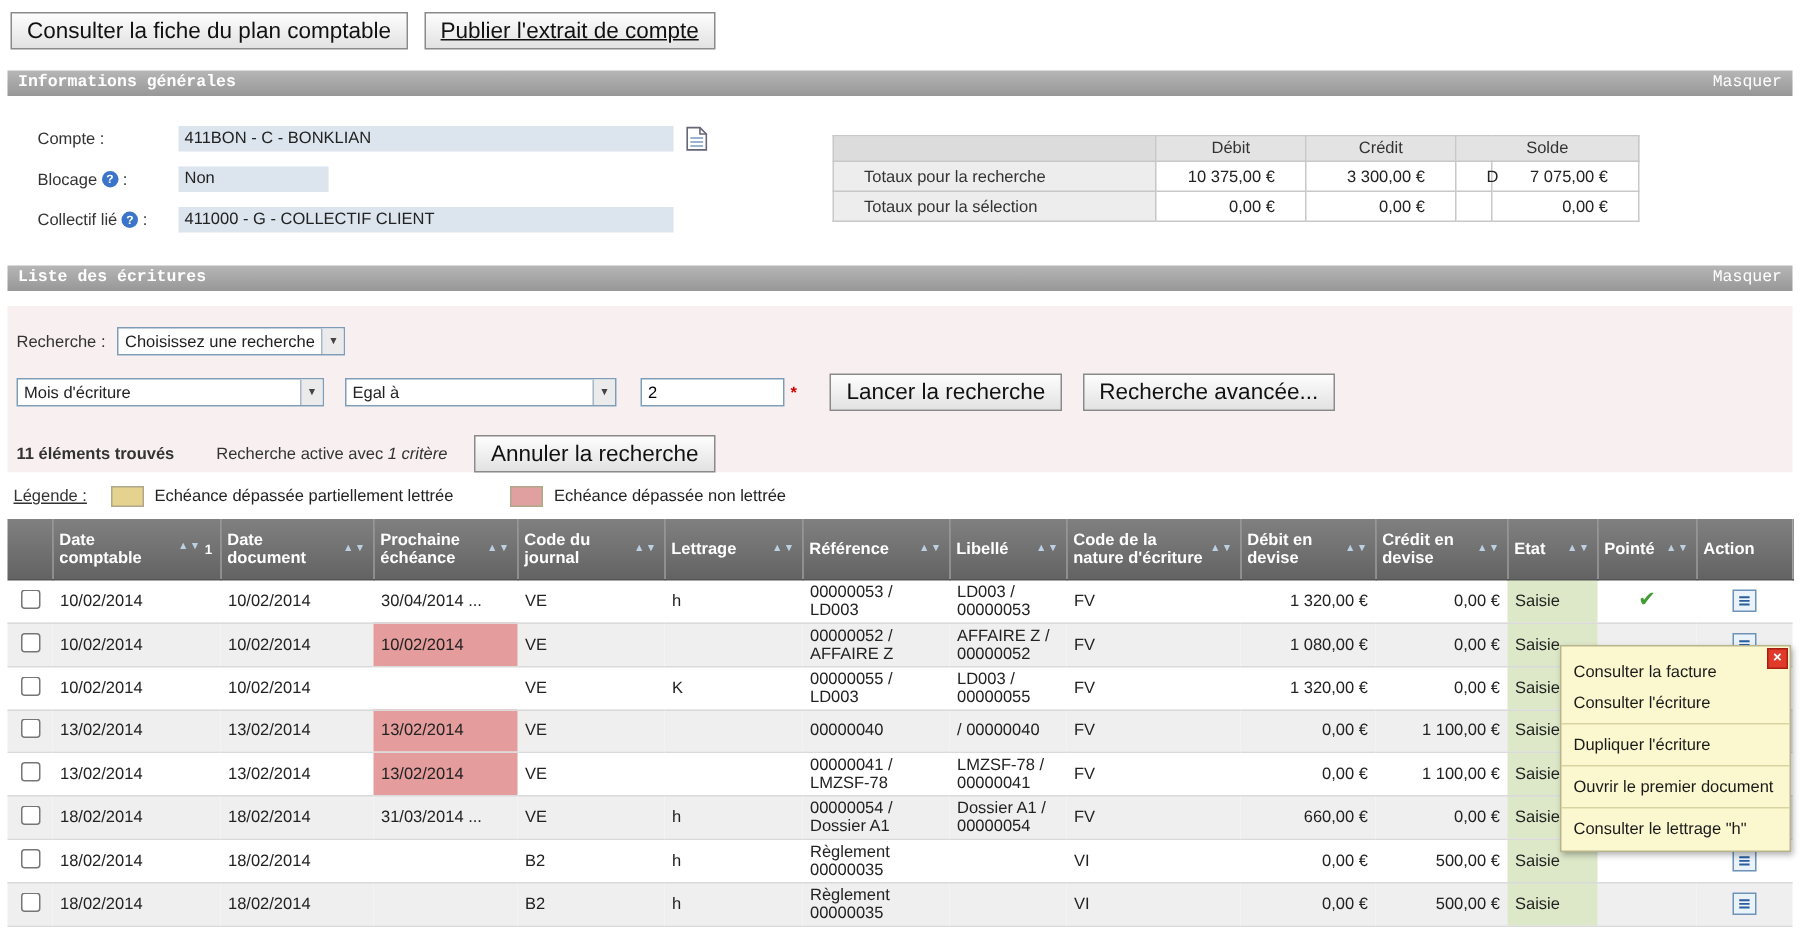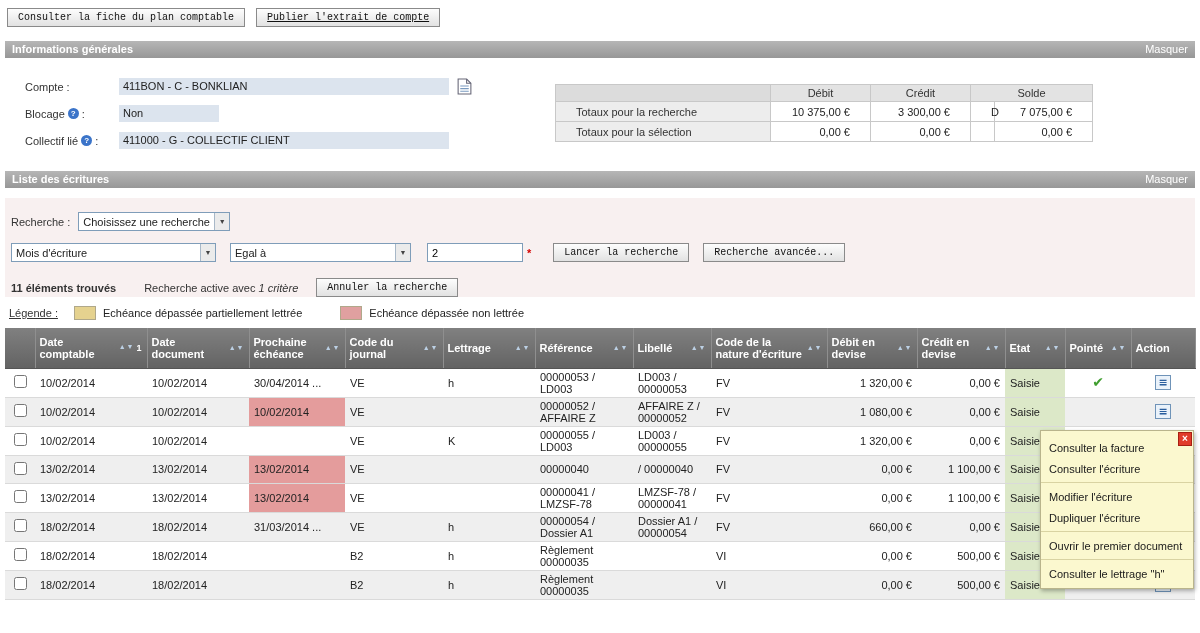--- a/index.html
+++ b/index.html
@@ -2,28 +2,28 @@
 <html><head>
 <meta charset="utf-8">
 <style>
   * { box-sizing: border-box; margin: 0; padding: 0; }
   html,body { width:1200px; height:633px; overflow:hidden; background:#fff;
     font-family:"Liberation Sans", sans-serif; font-size:11px; color:#222; }
   .page { padding:0 5px; position:relative; width:1200px; height:633px; }
 
   
   .toolbar { padding:8px 2px 14px 2px; }
-  .btn { display:inline-block; font-family:Liberation Mono, monospace; font-size:10px; color:#111;
+  .btn { display:inline-block; font-family:Liberation Sans, sans-serif; font-size:15px; color:#111;
     background:linear-gradient(#fdfdfd,#e2e2e2); border:1px solid #8a8a8a; padding:3px 10px; cursor:pointer; }
   .btn + .btn { margin-left:8px; }
   .btn.underlined { text-decoration:underline; }
 
   
   .section-bar { height:17px; line-height:17px; background:linear-gradient(#b6b6b6,#979797);
-    color:#fff; font-weight:bold; padding:0 7px; display:flex; justify-content:space-between; align-items:center; }
+    color:#fff; font-weight:bold; padding:0 7px; display:flex; justify-content:space-between; align-items:center;font-family:Liberation Mono, monospace; }
   .hide-link { color:#fff; font-weight:normal; cursor:pointer; text-decoration:none;margin-left:23px; }
 
   
   .infos-body { display:flex; padding:20px 0 12px 4px; background:#fff; }
   .account-form { width:530px;margin-left:16px; }
   .f-row { display:flex; align-items:center; margin-bottom:10px; }
   .f-label { display:inline-flex; width:94px; align-items:center; gap:3px; color:#333; }
   .f-value { display:inline-block; background:#dce4ee; min-height:17px; line-height:17px; padding:0 4px; color:#222; }
   .w-wide { width:330px; } .w-small { width:100px; }
   .field-info-icon { display:inline-block; width:11px; height:11px; border-radius:50%; background:#3b74c9;
@@ -479,21 +479,20 @@
         </tr>
       </tbody>
   </table>
 
   <div class="context-menu">
     <div class="menu-close">×</div>
     <div>
         <div class="menu-item">Consulter la facture</div>
         <div class="menu-item">Consulter l'écriture</div>
         <div class="menu-sep"></div>
-        <div class="menu-item">Modifier l'écriture</div>
         <div class="menu-item">Dupliquer l'écriture</div>
         <div class="menu-sep"></div>
         <div class="menu-item">Ouvrir le premier document</div>
         <div class="menu-sep"></div>
         <div class="menu-item">Consulter le lettrage "h"</div>
       </div>
   </div>
 
 </div>
 

